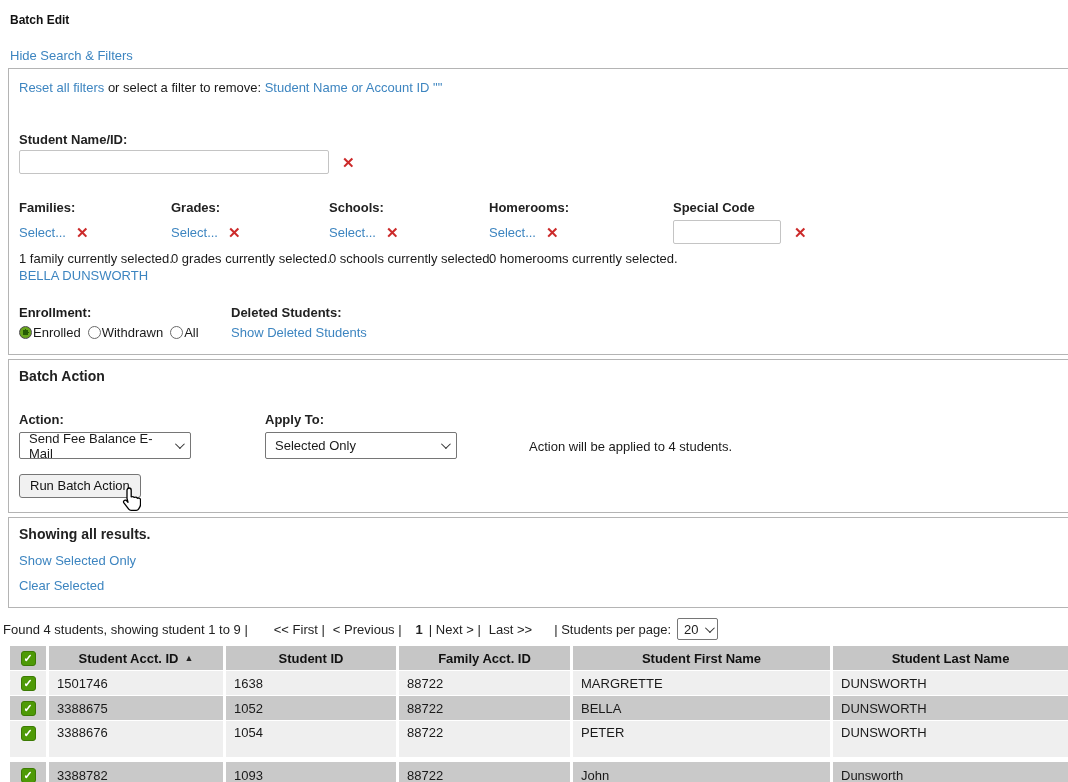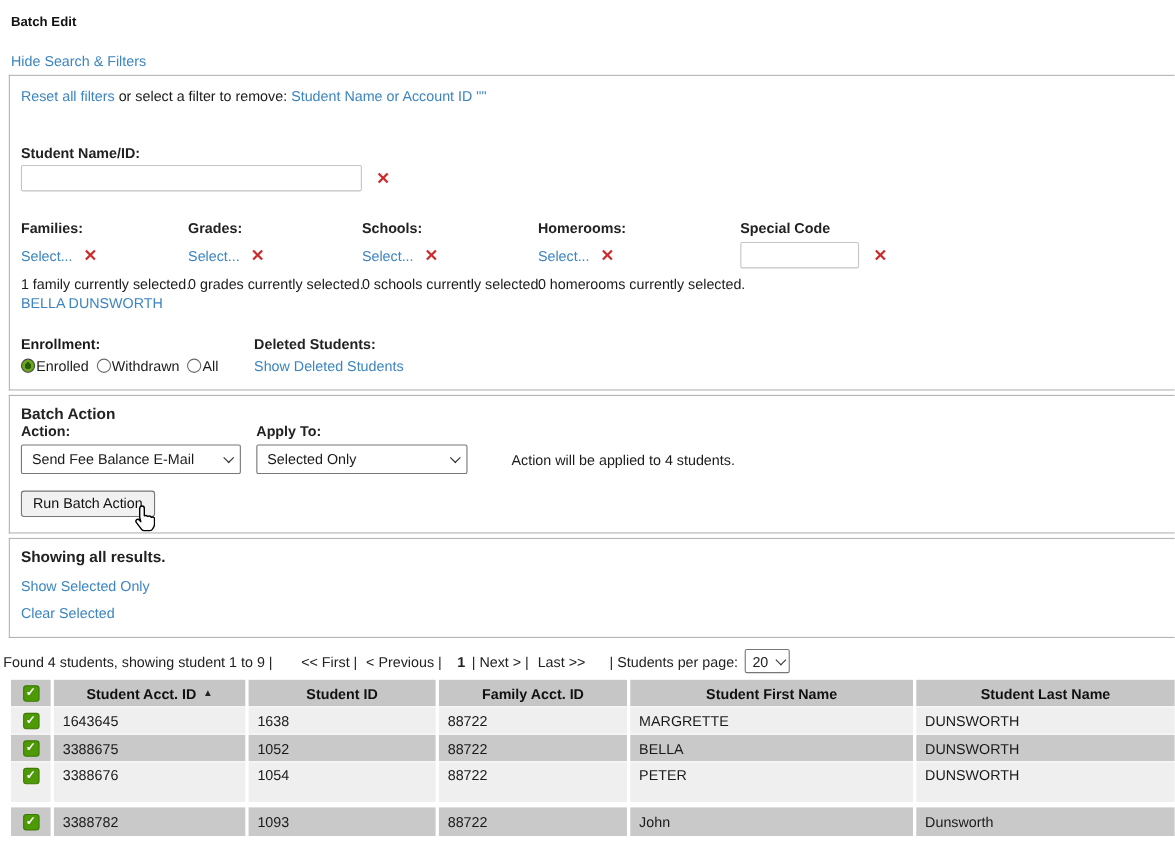--- a/index.html
+++ b/index.html
@@ -53,29 +53,29 @@
     width:13px; height:13px; border-radius:50%;
     border:1px solid #6a6a6a; background:#fff; margin-right:1px; flex:none;
   }
   .radio.on {
     border-color:#4a4a4a;
     background:radial-gradient(circle at 50% 50%, #265c04 0 3px, #69a61d 3px 6px, #69a61d 6px);
   }
   .deleted-col .field-label { margin-top:0; }
   .deleted-col .link { display:inline-block; margin-top:5px; }
 
-  .action-cols { display:flex; margin-top:0; }
+  .action-cols { display:flex; margin-top:28px;gap:32px; }
   .acol { width:214px; }
   .alabel { font-weight:bold; color:#222; }
   .select {
     margin-top:5px; height:27px; border:1px solid #767676; border-radius:2px;
     display:flex; align-items:center; justify-content:space-between;
     padding:0 8px 0 9px; background:#fff; cursor:pointer;
   }
-  .sel-action { width:200px; } .sel-apply { width:192px; }
+  .sel-action { width:172px; } .sel-apply { width:192px; }
   .chev {
     width:7px; height:7px; border-right:1.6px solid #333; border-bottom:1.6px solid #333;
     transform:rotate(45deg) translateY(-2px); flex:none; margin-left:8px;
   }
   .apply-note { align-self:center; margin-left:18px; margin-top:22px; }
 
   .run-row { margin-top:15px; position:relative; width:200px; }
   button.run-btn {
     font-family:"Liberation Sans",sans-serif; font-size:13px; color:#111;
     background:#f1f1f1; border:1px solid #767676; border-radius:3px;
@@ -281,21 +281,21 @@
       </div>
     <div class="cell c5">
         <span>Student Last Name</span>
       </div>
   </div>
 
   <div class="trow odd">
     <div class="cell c0">
         <span class="checkbox">✓</span>
       </div>
-    <div class="cell c1">1643645</div>
+    <div class="cell c1">1501746</div>
     <div class="cell c2">1638</div>
     <div class="cell c3">88722</div>
     <div class="cell c4">MARGRETTE</div>
     <div class="cell c5">DUNSWORTH</div>
   </div>
 
   <div class="trow even">
     <div class="cell c0">
         <span class="checkbox">✓</span>
       </div>

